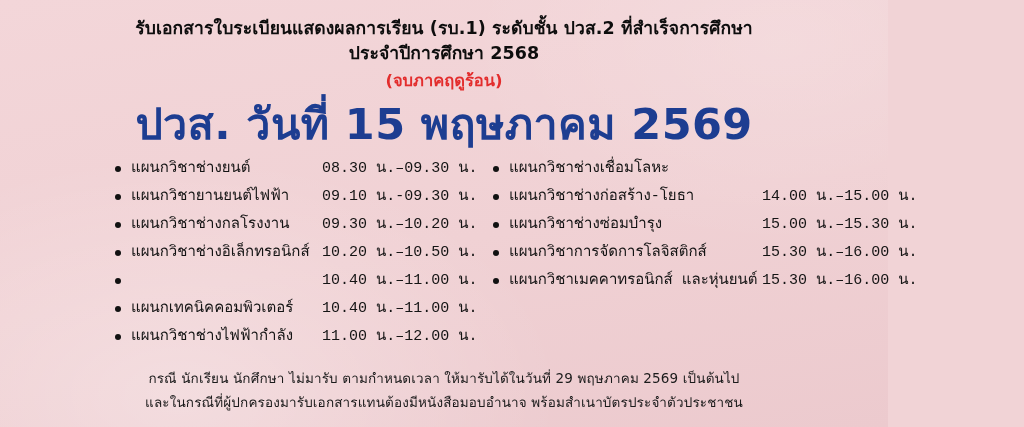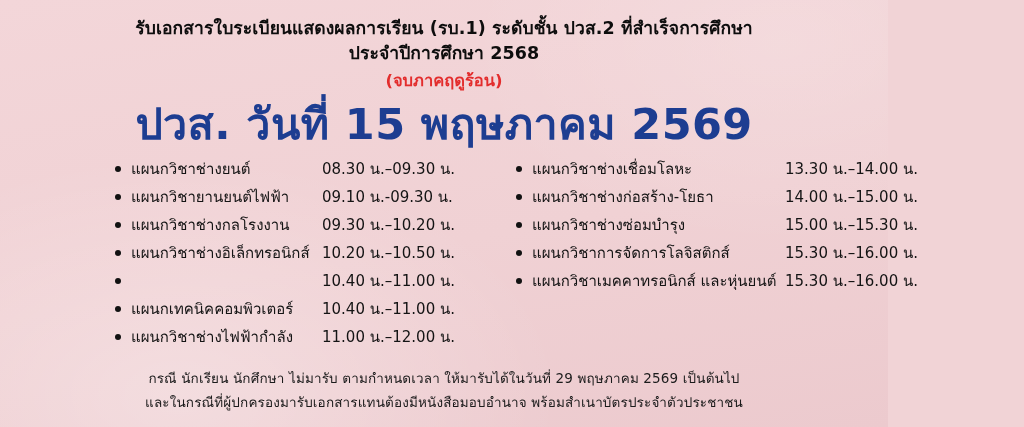--- a/index.html
+++ b/index.html
@@ -65,27 +65,28 @@
     letter-spacing: 0.4px;
   }
 
   
   .schedule {
     position: absolute;
     top: 155px;
     left: 0;
     right: 0;
     height: 195px;
+    font-family: Liberation Mono, monospace;
   }
   .col {
     position: absolute;
     top: 0;
   }
   .col-left  { left: 112px;  width: 360px; }
-  .col-right { left: 513px;  width: 400px; }
+  .col-right { left: 490px;  width: 400px; }
 
   .sched-row {
     position: relative;
     display: flex;
     align-items: baseline;
     height: 28px;
     color: #141414;
     font-size: 15px;
     line-height: 28px;
   }
@@ -177,21 +178,20 @@
         <span class="bullet"></span>
         <span class="dept">แผนกวิชาช่างไฟฟ้ากำลัง</span>
         <span class="time">11.00 น.–12.00 น.</span>
       </div>
     </div>
 
     <div class="col col-right">
       <div class="sched-row">
         <span class="bullet"></span>
         <span class="dept">แผนกวิชาช่างเชื่อมโลหะ</span>
-        <span class="time">13.30 น.–14.00 น.</span>
       </div>
       <div class="sched-row">
         <span class="bullet"></span>
         <span class="dept">แผนกวิชาช่างก่อสร้าง-โยธา</span>
         <span class="time">14.00 น.–15.00 น.</span>
       </div>
       <div class="sched-row">
         <span class="bullet"></span>
         <span class="dept">แผนกวิชาช่างซ่อมบำรุง</span>
         <span class="time">15.00 น.–15.30 น.</span>

